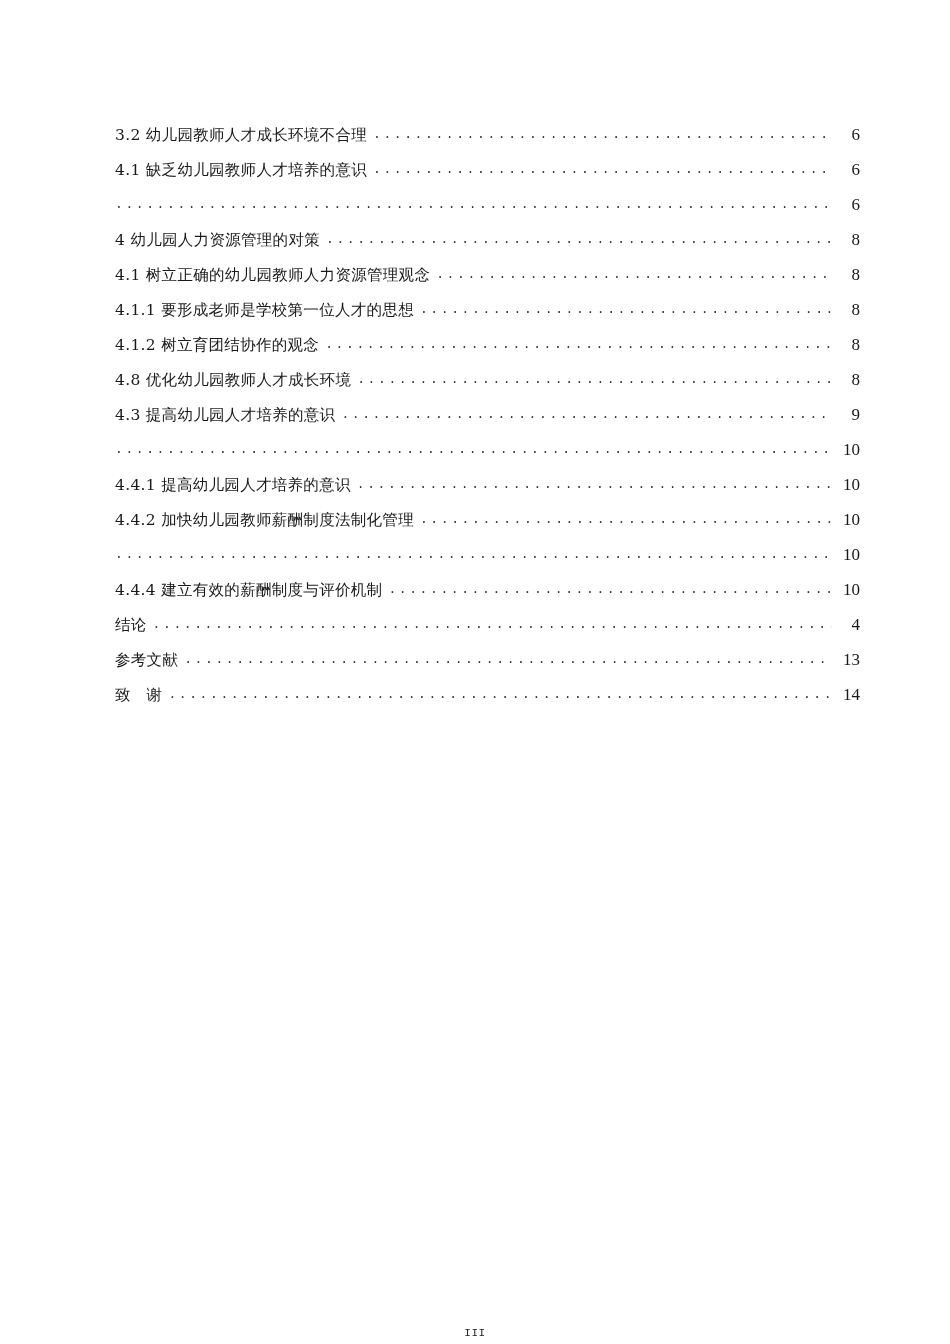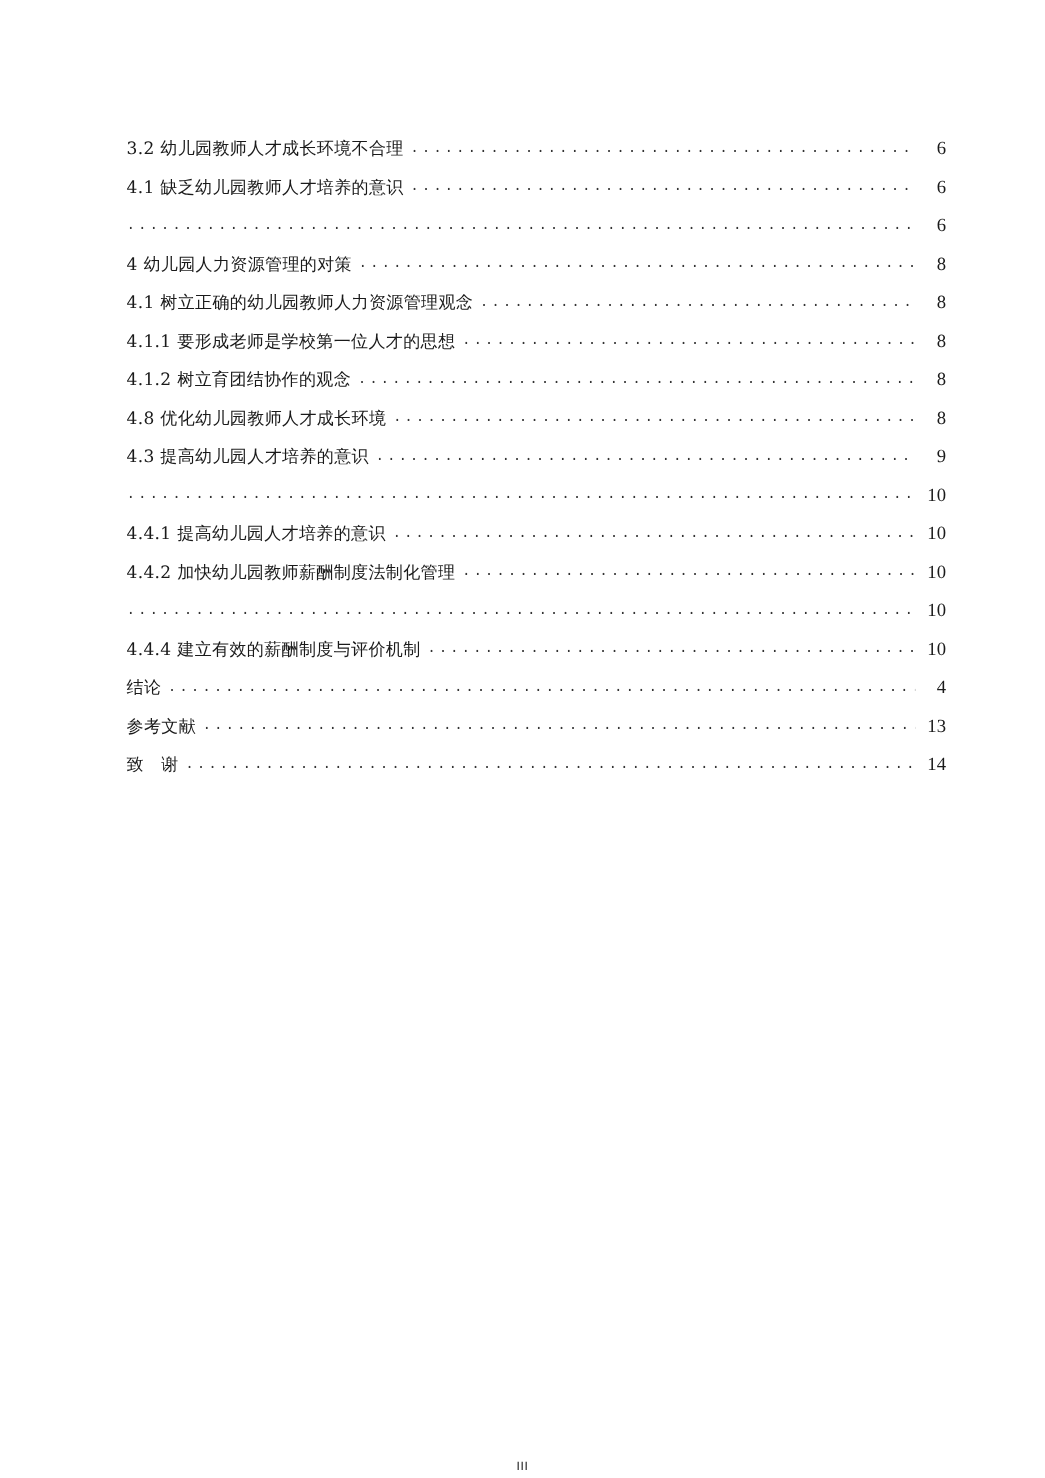--- a/index.html
+++ b/index.html
@@ -52,21 +52,21 @@
     padding-left: 6px;
     font-family: "Liberation Serif", serif;
     font-size: 17px;
   }
   .page-footer {
     position: absolute;
     left: 0;
     width: 950px;
     top: 1327px;
     text-align: center;
-    font-family: Liberation Sans, sans-serif;
+    font-family: Liberation Mono, monospace;
     font-size: 11px;
     color: #222;
     letter-spacing: 0.5px;
   }
 </style>
 </head>
 <body>
 
 <div class="toc">
   <div class="toc-entry">

